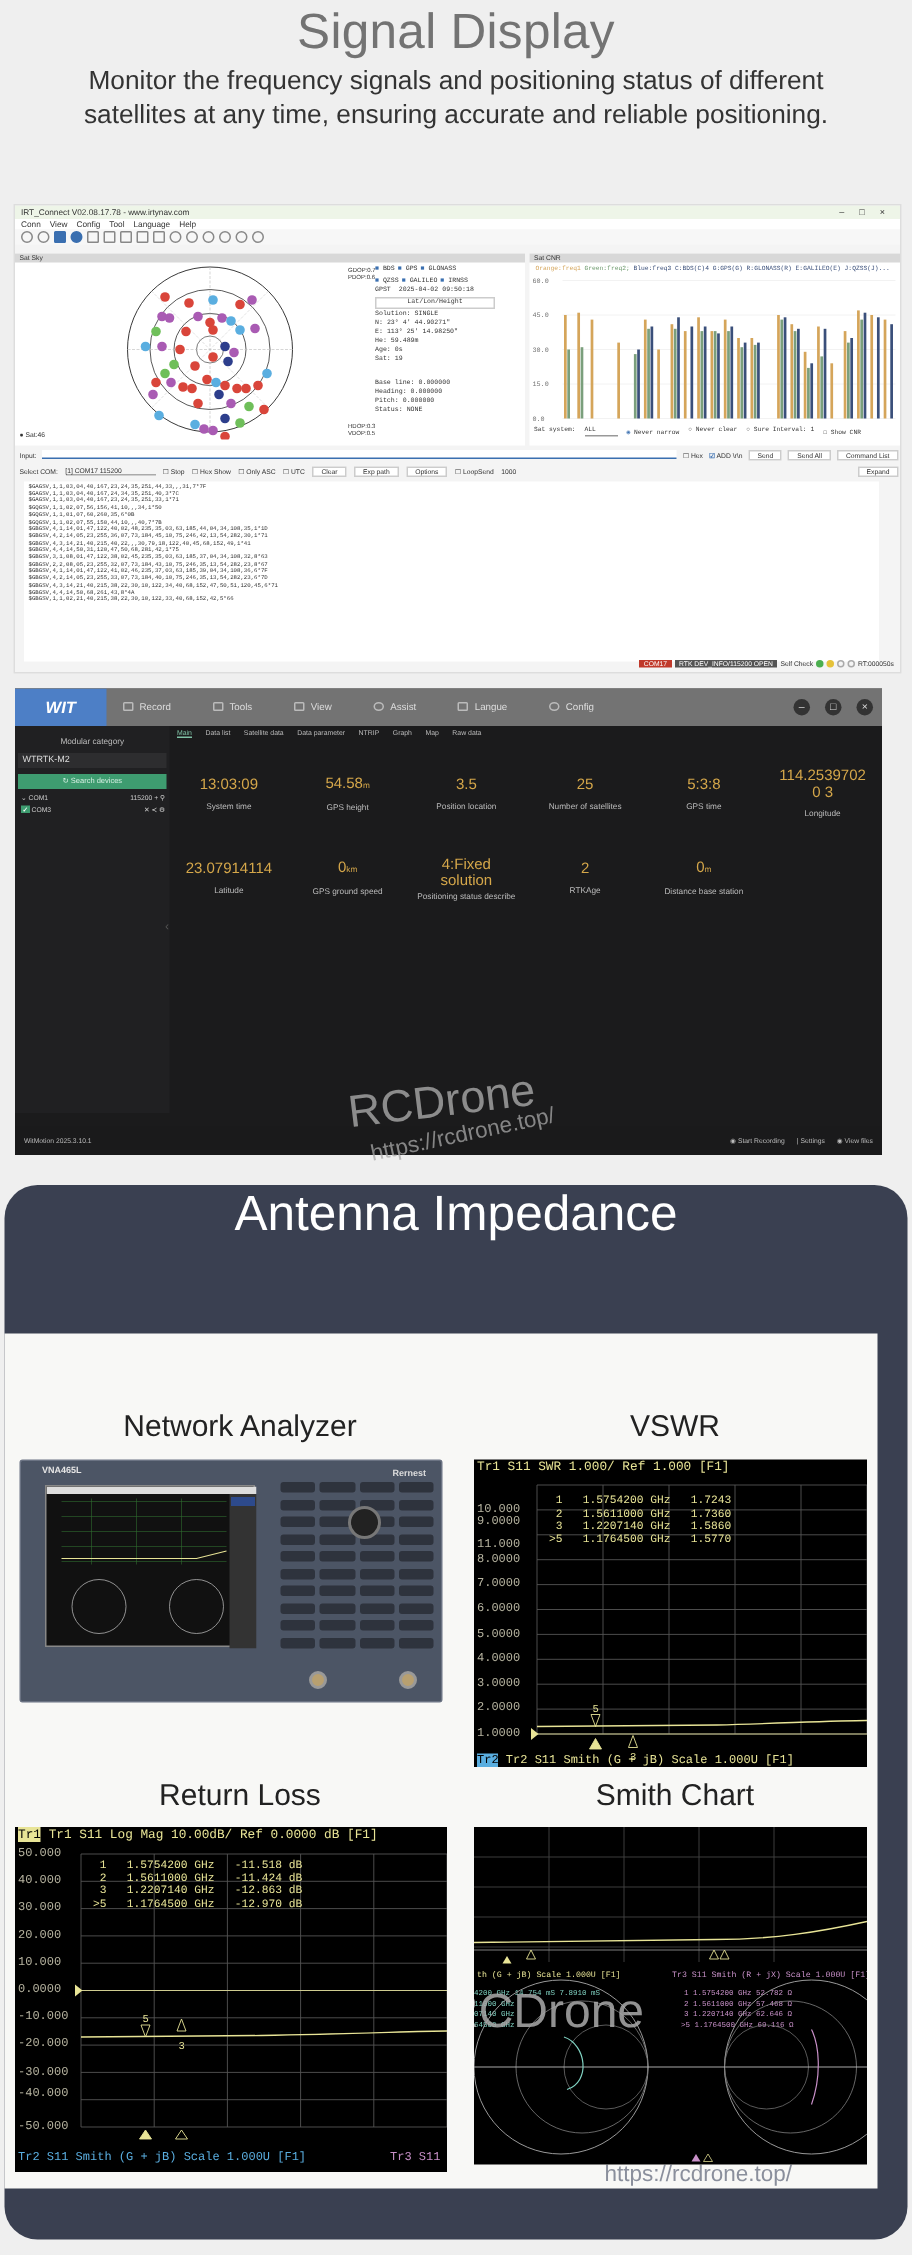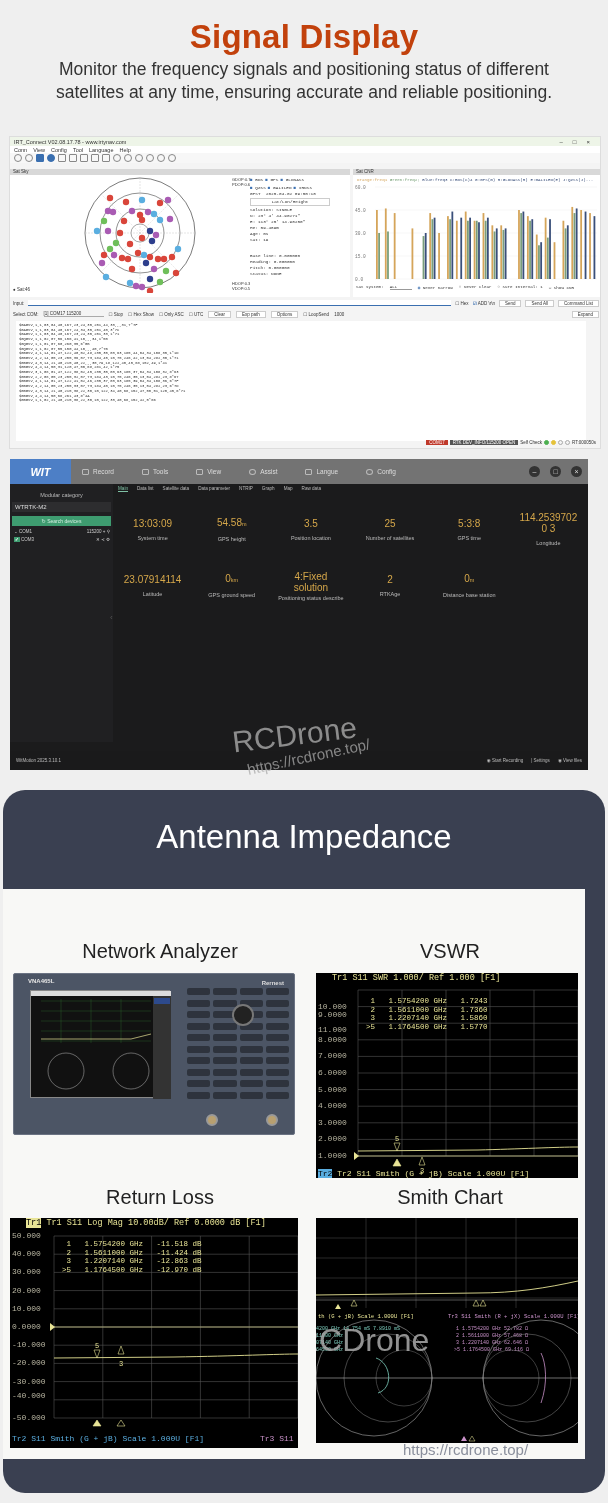--- a/index.html
+++ b/index.html
@@ -1,18 +1,18 @@
 <!DOCTYPE html>
 <html><head>
 <meta charset="utf-8">
 <style>
 *{box-sizing:border-box;margin:0;padding:0}
 body{width:608px;height:1503px;background:#efefef;font-family:"Liberation Sans",sans-serif;position:relative;overflow:hidden;color:#222}
 .hero{position:absolute;left:0;top:0;width:608px;text-align:center}
-.hero h1{font-size:33px;font-weight:700;color:#c2410c;margin-top:18px;letter-spacing:0.2px}
+.hero h1{font-size:33px;font-weight:400;color:#737373;margin-top:2px;letter-spacing:0.2px}
 .hero p{font-size:17.5px;line-height:23px;color:#333;margin-top:2px;padding:0 40px}
 
 
 .irt{position:absolute;left:9px;top:136px;width:592px;height:313px;background:#f4f4f4;border:1px solid #ddd;font-size:5px;color:#333;overflow:hidden}
 .irt .tbar{height:9px;display:flex;align-items:center;padding:0 4px;background:#eef5e8}
 .irt .tbar .t{flex:1;font-size:5.5px}
 .irt .tbar .wc{display:flex;gap:10px;font-size:6px;padding-right:6px}
 .irt .menu{height:7px;display:flex;gap:6px;padding:0 4px;align-items:center;font-size:5.5px;background:#fff}
 .irt .tools{height:10px;display:flex;gap:3px;padding:1px 4px;align-items:center;background:#f7f7f7}
 .irt .tools span{width:8px;height:8px;border:1px solid #888;border-radius:50%;display:inline-block}
@@ -59,35 +59,35 @@
 .wit .cell .v small{font-size:5.5px}
 .wit .cell .k{color:#bbb;font-size:5.5px;margin-top:6px}
 .wit .foot{position:absolute;left:0;bottom:0;width:578px;height:19px;background:#1a1a1b;display:flex;align-items:center;justify-content:space-between;padding:0 6px;font-size:4.5px;color:#bbb}
 .wit .foot .r{display:flex;gap:8px}
 .wit .collapse{position:absolute;left:100px;top:154px;font-size:8px;color:#555}
 .wm1{position:absolute;left:232px;top:718px;font-size:30px;color:rgba(160,160,160,.85);transform:rotate(-7deg);font-weight:400}
 .wm2{position:absolute;left:246px;top:748px;font-size:15px;color:rgba(170,170,170,.75);transform:rotate(-12deg)}
 
 
 .panel{position:absolute;left:3px;top:790px;width:602px;height:703px;background:#3a4051;border-radius:22px}
-.panel h2{color:#fff;text-align:center;font-weight:400;font-size:33px;line-height:38px;margin-top:28px}
+.panel h2{color:#fff;text-align:center;font-weight:400;font-size:33px;line-height:38px;margin-top:0}
 .panel .inner{position:absolute;left:0;top:99px;width:582px;height:570px;background:#f8f8f6}
 .panel .url{position:absolute;left:400px;top:651px;font-size:15px;color:#8a8f9c}
 .cap{position:absolute;font-size:20px;color:#222;text-align:center;font-weight:400}
 .na{position:absolute;left:13px;top:973px;width:282px;height:162px;background:#4c5565;border:1px solid #6b7383;border-radius:2px}
 .na .scr{position:absolute;left:16px;top:16px;width:140px;height:108px;background:#111;border:1px solid #888}
 .na .brand{position:absolute;left:14px;top:4px;font-size:6px;color:#e5e5e5;font-weight:700}
 .na .brand2{position:absolute;right:10px;top:6px;font-size:6px;color:#ddd;font-weight:700}
 .na .keys{position:absolute;left:173px;top:14px;width:102px;height:112px;display:grid;grid-template-columns:repeat(4,1fr);gap:3px}
 .na .keys span{background:#2e333d;border-radius:2px;height:7px}
 .na .knob{position:absolute;left:218px;top:30px;width:22px;height:22px;border-radius:50%;background:#222;border:2px solid #777}
 .na .port{position:absolute;left:192px;top:140px;width:12px;height:12px;border-radius:50%;background:#b8a070;border:2px solid #999}
 .na .port2{position:absolute;left:252px;top:140px;width:12px;height:12px;border-radius:50%;background:#b8a070;border:2px solid #999}
 .vna{position:absolute;background:#000;font-family:"Liberation Mono",monospace;color:#e8e496;overflow:hidden}
-.vna .hdr{font-size:8.5px;white-space:nowrap;padding-left:16px;line-height:11px}
+.vna .hdr{font-size:8.5px;white-space:nowrap;padding-left:2px;line-height:11px}
 .vna .hdr .tag{background:#e8e496;color:#000}
 .vna .ylab{position:absolute;left:2px;font-size:8px;color:#b7b4a0}
 .vna .mk{position:absolute;font-size:7.5px;line-height:8.5px;color:#e8e496;white-space:pre}
 .vna .foot{position:absolute;left:2px;font-size:8px;color:#e8e496;white-space:nowrap}
 .vna svg{position:absolute}
 </style>
 </head>
 <body>
 
 <div class="hero">

